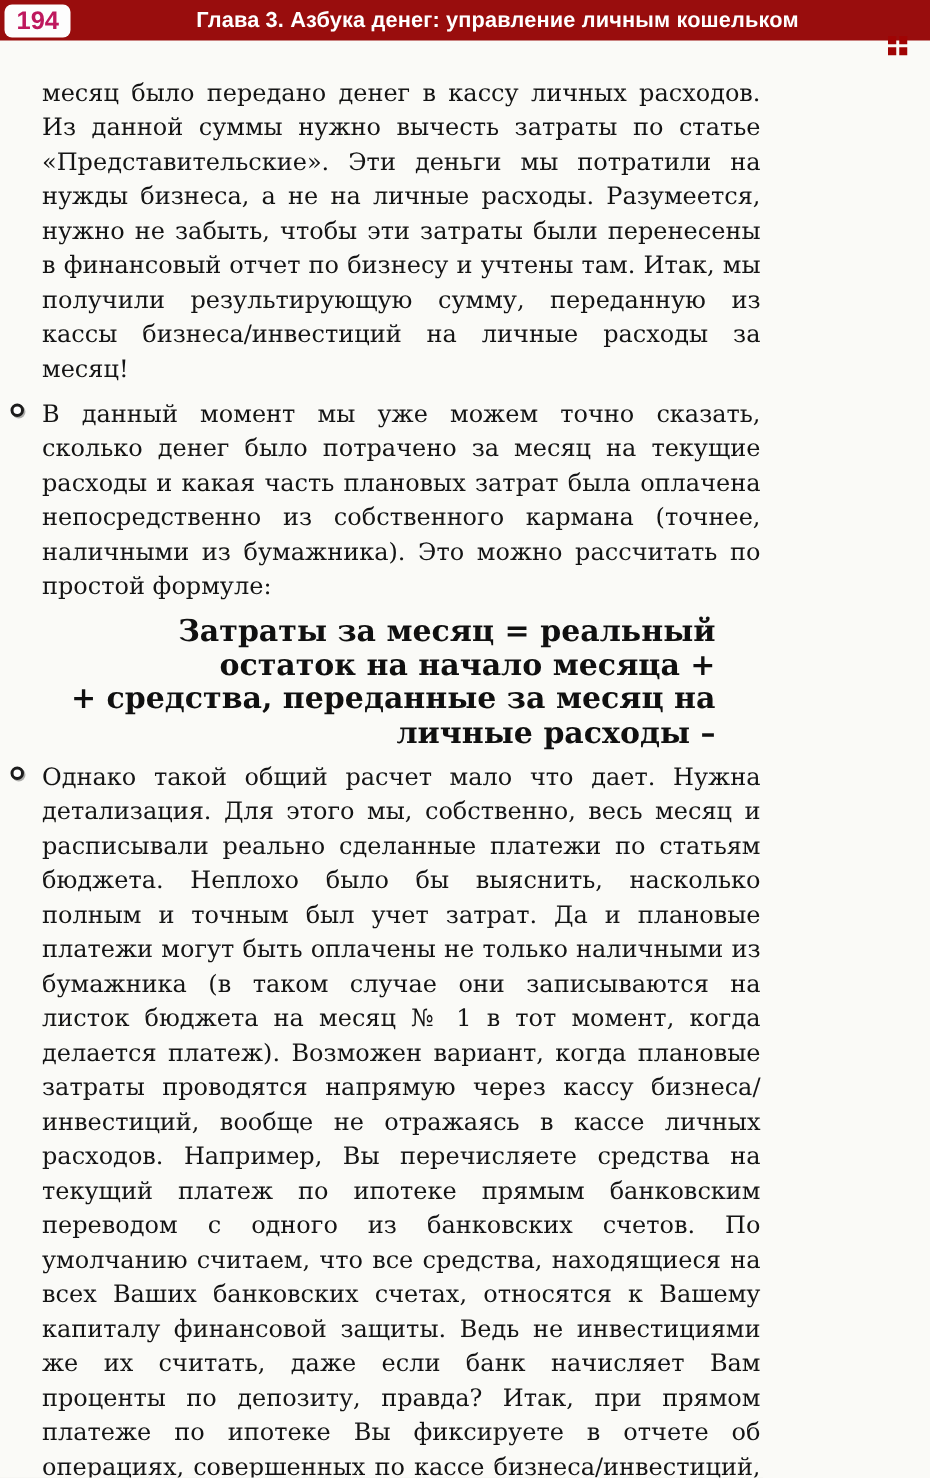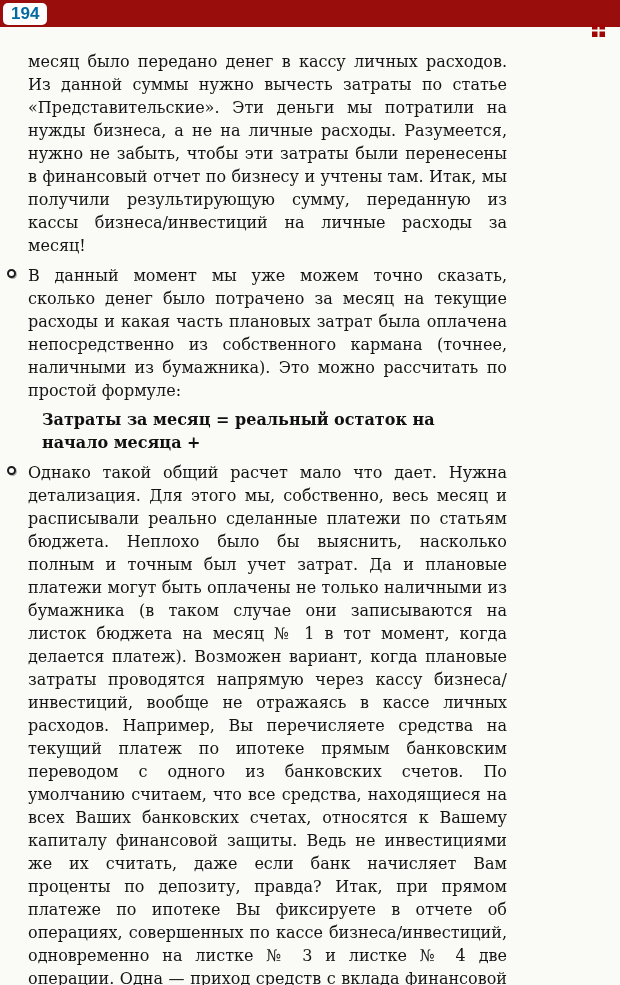--- a/index.html
+++ b/index.html
@@ -25,21 +25,21 @@
   }
   .pagenum {
     background: #fdfdfd;
     border-radius: 5px;
     margin-left: 3px;
     padding: 1px 8px 2px 8px;
     font-family: "Liberation Sans", sans-serif;
     font-weight: bold;
     font-size: 17px;
     line-height: 19px;
-    color: #0369a1;
+    color: #be185d;
   }
   .chapter {
     flex: 1;
     text-align: center;
     color: #ffffff;
     font-family: "Liberation Sans", sans-serif;
     font-size: 14.5px;
     font-weight: bold;
     letter-spacing: 0.1px;
     padding-right: 4px;
@@ -71,34 +71,35 @@
     position: absolute;
     left: -21px; top: 5px;
     width: 9px; height: 9px;
     border: 2px solid #1c1c1c;
     border-radius: 50%;
     background: #ffffff;
     box-shadow: 1px 1px 0 rgba(0,0,0,0.3);
   }
   .formula {
     margin: 7px 30px 6px 14px;
-    text-align: left;
+    text-align: right;
     font-weight: bold;
-    font-size: 16px;
+    font-size: 20px;
     line-height: 22.5px;
     color: #101010;
   }
 </style>
 </head>
 <body>
 
 <div class="page">
 
   <header class="topbar">
     <span class="pagenum">194</span>
+    <span class="chapter">Глава 3. Азбука денег: управление личным кошельком</span>
   </header>
 
   <span class="ornament">
     <svg width="13" height="13" viewBox="0 0 13 13" aria-hidden="true">
       <rect x="0" y="0" width="5.5" height="5.5" fill="#a00404"></rect>
       <rect x="7.5" y="0" width="5.5" height="5.5" fill="#a00404"></rect>
       <rect x="0" y="7.5" width="5.5" height="5.5" fill="#a00404"></rect>
       <rect x="7.5" y="7.5" width="5.5" height="5.5" fill="#a00404"></rect>
     </svg>
   </span>
@@ -107,20 +108,21 @@
 
     <p class="para">месяц было передано денег в кассу личных расходов. Из данной суммы нужно вычесть затраты по статье «Представительские». Эти деньги мы потратили на нужды бизнеса, а не на личные расходы. Разумеется, нужно не забыть, чтобы эти затраты были перенесены в финансовый отчет по бизнесу и учтены там. Итак, мы получили результирующую сумму, переданную из кассы бизнеса/инвестиций на личные расходы за месяц!</p>
 
     <div class="item">
       <span class="marker"></span>
       <p class="para">В данный момент мы уже можем точно сказать, сколько денег было потрачено за месяц на текущие расходы и какая часть плановых затрат была оплачена непосредственно из собственного кармана (точнее, наличными из бумажника). Это можно рассчитать по простой формуле:</p>
     </div>
 
     <div class="formula">
       <div class="fline">Затраты за месяц = реальный остаток на начало месяца +</div>
+      <div class="fline">+ средства, переданные за месяц на личные расходы –</div>
     </div>
 
     <div class="item">
       <span class="marker"></span>
       <p class="para">Однако такой общий расчет мало что дает. Нужна детализация. Для этого мы, собственно, весь месяц и расписывали реально сделанные платежи по статьям бюджета. Неплохо было бы выяснить, насколько полным и точным был учет затрат. Да и плановые платежи могут быть оплачены не только наличными из бумажника (в таком случае они записываются на листок бюджета на месяц № 1 в тот момент, когда делается платеж). Возможен вариант, когда плановые затраты проводятся напрямую через кассу бизнеса/инвестиций, вообще не отражаясь в кассе личных расходов. Например, Вы перечисляете средства на текущий платеж по ипотеке прямым банковским переводом с одного из банковских счетов. По умолчанию считаем, что все средства, находящиеся на всех Ваших банковских счетах, относятся к Вашему капиталу финансовой защиты. Ведь не инвестициями же их считать, даже если банк начисляет Вам проценты по депозиту, правда? Итак, при прямом платеже по ипотеке Вы фиксируете в отчете об операциях, совершенных по кассе бизнеса/инвестиций, одновременно на листке № 3 и листке № 4 две операции. Одна — приход средств с вклада финансовой защиты (при этом остаток средств на данном вкладе уменьшается). Другая — расход той же суммы на платеж по ипотеке. Остаток средств в кассе бизнеса/инвестиций не меняется. Ясно, что нужно зафиксировать все плановые затраты за месяц — как те, которые проходят через личную кассу, так и те, которые через нее не проходят.</p>
     </div>
 
   </main>
 </div>
 

